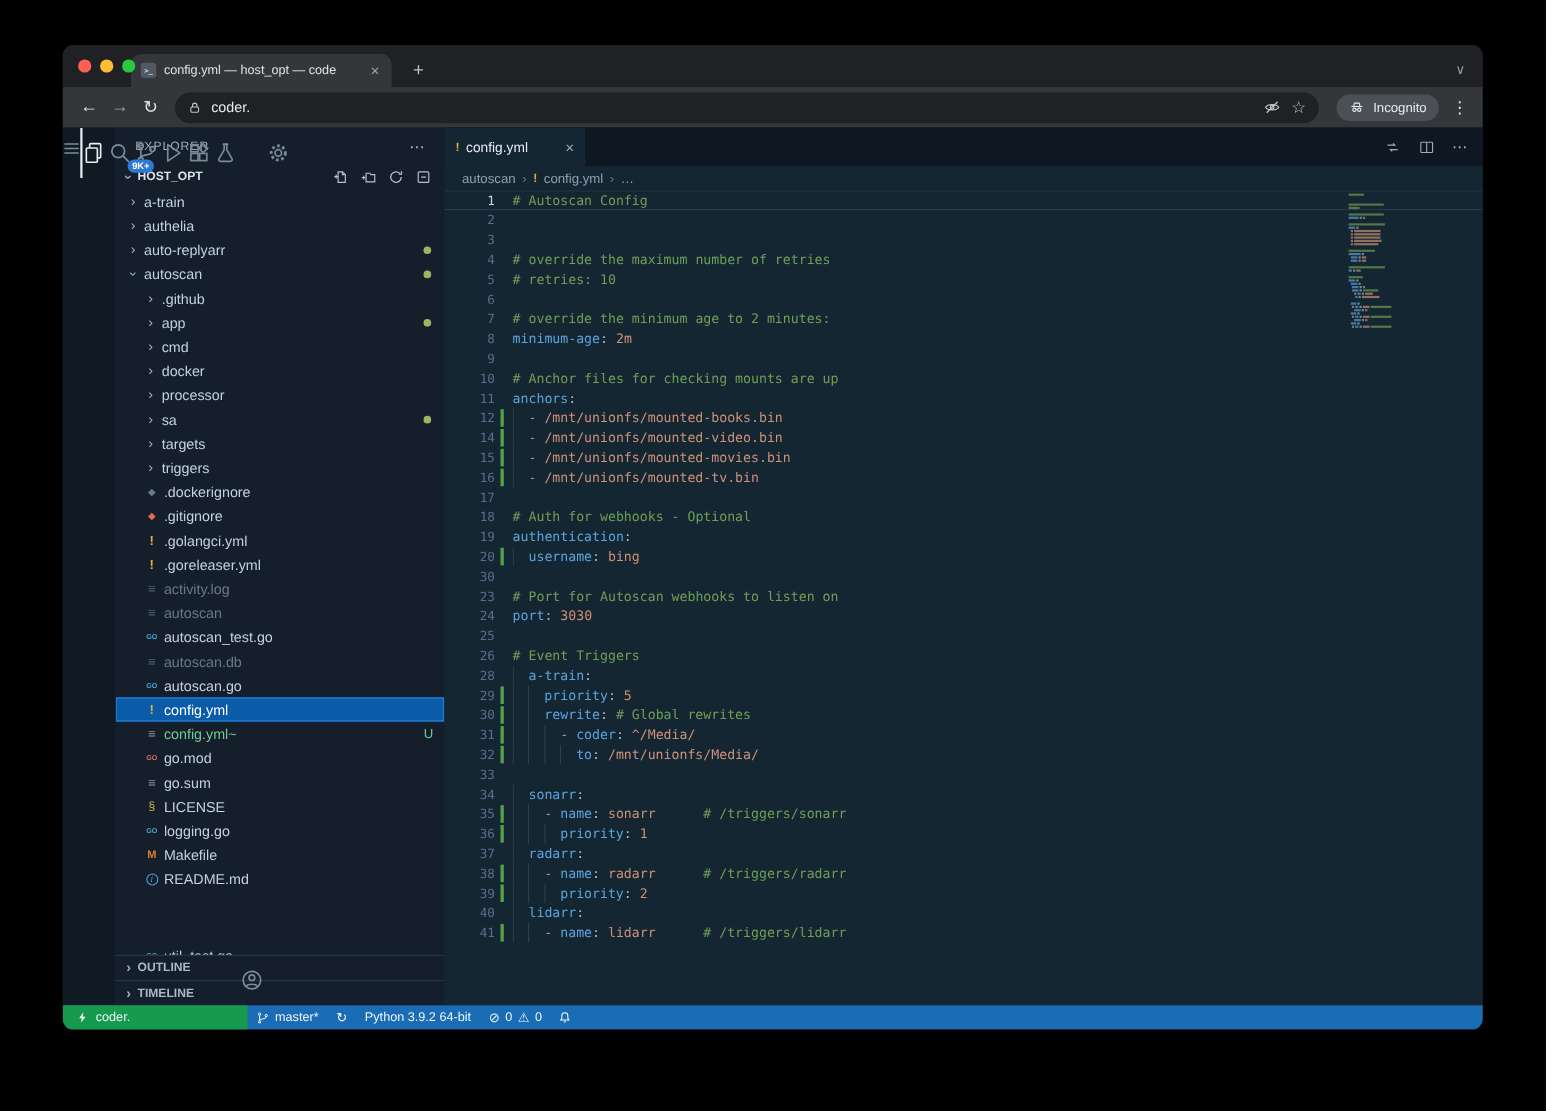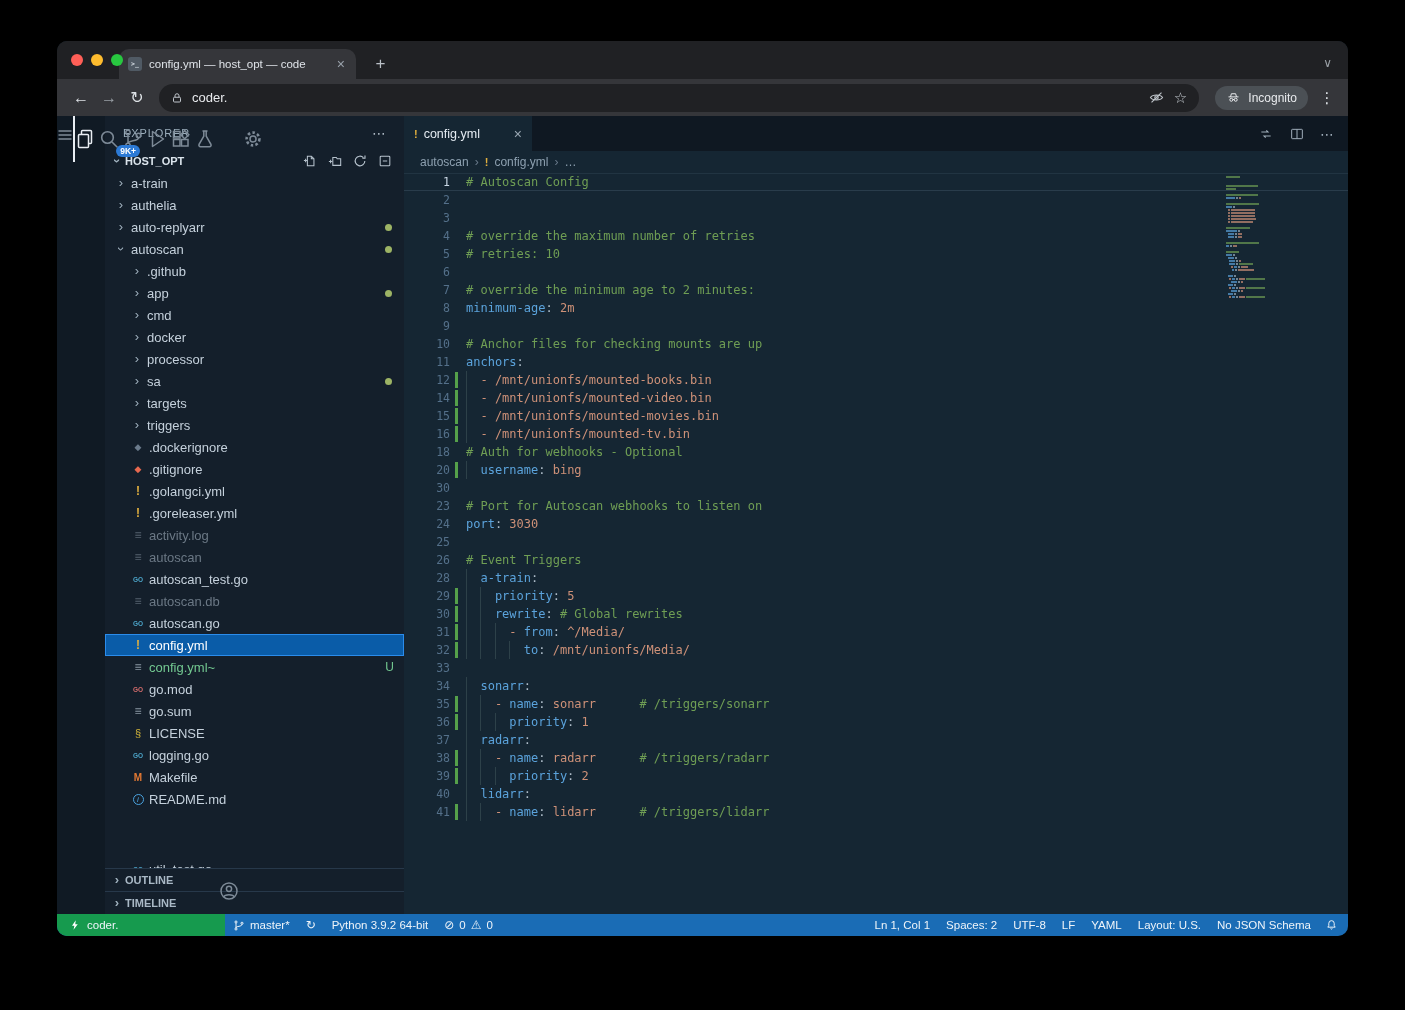--- a/index.html
+++ b/index.html
@@ -448,31 +448,33 @@
             <div class="code-line"><span class="ln">6</span><span class="gut"></span><span class="ctext"></span></div>
             <div class="code-line"><span class="ln">7</span><span class="gut"></span><span class="ctext"><span class="tok-c"># override the minimum age to 2 minutes:</span></span></div>
             <div class="code-line"><span class="ln">8</span><span class="gut"></span><span class="ctext"><span class="tok-k">minimum-age</span><span class="tok-p">:</span><span class="tok-s"> 2m</span></span></div>
             <div class="code-line"><span class="ln">9</span><span class="gut"></span><span class="ctext"></span></div>
             <div class="code-line"><span class="ln">10</span><span class="gut"></span><span class="ctext"><span class="tok-c"># Anchor files for checking mounts are up</span></span></div>
             <div class="code-line"><span class="ln">11</span><span class="gut"></span><span class="ctext"><span class="tok-k">anchors</span><span class="tok-p">:</span></span></div>
             <div class="code-line"><span class="ln">12</span><span class="gut added"></span><span class="ctext"><span class="ig"></span><span class="tok-d">- </span><span class="tok-s">/mnt/unionfs/mounted-books.bin</span></span></div>
             <div class="code-line"><span class="ln">14</span><span class="gut added"></span><span class="ctext"><span class="ig"></span><span class="tok-d">- </span><span class="tok-s">/mnt/unionfs/mounted-video.bin</span></span></div>
             <div class="code-line"><span class="ln">15</span><span class="gut added"></span><span class="ctext"><span class="ig"></span><span class="tok-d">- </span><span class="tok-s">/mnt/unionfs/mounted-movies.bin</span></span></div>
             <div class="code-line"><span class="ln">16</span><span class="gut added"></span><span class="ctext"><span class="ig"></span><span class="tok-d">- </span><span class="tok-s">/mnt/unionfs/mounted-tv.bin</span></span></div>
+            <div class="code-line"><span class="ln">17</span><span class="gut"></span><span class="ctext"></span></div>
             <div class="code-line"><span class="ln">18</span><span class="gut"></span><span class="ctext"><span class="tok-c"># Auth for webhooks - Optional</span></span></div>
+            <div class="code-line"><span class="ln">19</span><span class="gut"></span><span class="ctext"><span class="tok-k">authentication</span><span class="tok-p">:</span></span></div>
             <div class="code-line"><span class="ln">20</span><span class="gut added"></span><span class="ctext"><span class="ig"></span><span class="tok-k">username</span><span class="tok-p">:</span><span class="tok-s"> bing</span></span></div>
             <div class="code-line"><span class="ln">30</span><span class="gut"></span><span class="ctext"></span></div>
             <div class="code-line"><span class="ln">23</span><span class="gut"></span><span class="ctext"><span class="tok-c"># Port for Autoscan webhooks to listen on</span></span></div>
             <div class="code-line"><span class="ln">24</span><span class="gut"></span><span class="ctext"><span class="tok-k">port</span><span class="tok-p">:</span><span class="tok-s"> 3030</span></span></div>
             <div class="code-line"><span class="ln">25</span><span class="gut"></span><span class="ctext"></span></div>
             <div class="code-line"><span class="ln">26</span><span class="gut"></span><span class="ctext"><span class="tok-c"># Event Triggers</span></span></div>
             <div class="code-line"><span class="ln">28</span><span class="gut"></span><span class="ctext"><span class="ig"></span><span class="tok-k">a-train</span><span class="tok-p">:</span></span></div>
             <div class="code-line"><span class="ln">29</span><span class="gut added"></span><span class="ctext"><span class="ig"></span><span class="ig"></span><span class="tok-k">priority</span><span class="tok-p">:</span><span class="tok-s"> 5</span></span></div>
             <div class="code-line"><span class="ln">30</span><span class="gut added"></span><span class="ctext"><span class="ig"></span><span class="ig"></span><span class="tok-k">rewrite</span><span class="tok-p">:</span><span class="tok-c"> # Global rewrites</span></span></div>
-            <div class="code-line"><span class="ln">31</span><span class="gut added"></span><span class="ctext"><span class="ig"></span><span class="ig"></span><span class="ig"></span><span class="tok-d">- </span><span class="tok-k">from</span><span class="tok-p">:</span><span class="tok-s"> ^/Media/</span></span></div>
+            <div class="code-line"><span class="ln">31</span><span class="gut added"></span><span class="ctext"><span class="ig"></span><span class="ig"></span><span class="ig"></span><span class="tok-d">- </span><span class="tok-k">coder</span><span class="tok-p">:</span><span class="tok-s"> ^/Media/</span></span></div>
             <div class="code-line"><span class="ln">32</span><span class="gut added"></span><span class="ctext"><span class="ig"></span><span class="ig"></span><span class="ig"></span><span class="ig"></span><span class="tok-k">to</span><span class="tok-p">:</span><span class="tok-s"> /mnt/unionfs/Media/</span></span></div>
             <div class="code-line"><span class="ln">33</span><span class="gut"></span><span class="ctext"></span></div>
             <div class="code-line"><span class="ln">34</span><span class="gut"></span><span class="ctext"><span class="ig"></span><span class="tok-k">sonarr</span><span class="tok-p">:</span></span></div>
             <div class="code-line"><span class="ln">35</span><span class="gut added"></span><span class="ctext"><span class="ig"></span><span class="ig"></span><span class="tok-d">- </span><span class="tok-k">name</span><span class="tok-p">:</span><span class="tok-s"> sonarr</span><span class="tok-c">      # /triggers/sonarr</span></span></div>
             <div class="code-line"><span class="ln">36</span><span class="gut added"></span><span class="ctext"><span class="ig"></span><span class="ig"></span><span class="ig"></span><span class="tok-k">priority</span><span class="tok-p">:</span><span class="tok-s"> 1</span></span></div>
             <div class="code-line"><span class="ln">37</span><span class="gut"></span><span class="ctext"><span class="ig"></span><span class="tok-k">radarr</span><span class="tok-p">:</span></span></div>
             <div class="code-line"><span class="ln">38</span><span class="gut added"></span><span class="ctext"><span class="ig"></span><span class="ig"></span><span class="tok-d">- </span><span class="tok-k">name</span><span class="tok-p">:</span><span class="tok-s"> radarr</span><span class="tok-c">      # /triggers/radarr</span></span></div>
             <div class="code-line"><span class="ln">39</span><span class="gut added"></span><span class="ctext"><span class="ig"></span><span class="ig"></span><span class="ig"></span><span class="tok-k">priority</span><span class="tok-p">:</span><span class="tok-s"> 2</span></span></div>
             <div class="code-line"><span class="ln">40</span><span class="gut"></span><span class="ctext"><span class="ig"></span><span class="tok-k">lidarr</span><span class="tok-p">:</span></span></div>
             <div class="code-line"><span class="ln">41</span><span class="gut added"></span><span class="ctext"><span class="ig"></span><span class="ig"></span><span class="tok-d">- </span><span class="tok-k">name</span><span class="tok-p">:</span><span class="tok-s"> lidarr</span><span class="tok-c">      # /triggers/lidarr</span></span></div>
@@ -545,29 +547,20 @@
     </div>
     <div class="sb-item">
       <span>Python 3.9.2 64-bit</span>
     </div>
     <div class="sb-item">
       <span class="sb-glyph">⊘</span>
       <span>0</span>
       <span class="sb-glyph">⚠</span>
       <span>0</span>
     </div>
-    <div class="sb-right" id="sb-right">
-        <span class="sb-item">Ln 1, Col 1</span>
-        <span class="sb-item">Spaces: 2</span>
-        <span class="sb-item">UTF-8</span>
-        <span class="sb-item">LF</span>
-        <span class="sb-item">YAML</span>
-        <span class="sb-item">Layout: U.S.</span>
-        <span class="sb-item">No JSON Schema</span>
-      </div>
     <div class="sb-bell">
       <svg width="13" height="14" viewBox="0 0 24 24" fill="none" stroke="#fff" stroke-width="1.7">
         <path d="M12 4a5 5 0 0 0-5 5v4.2L5.2 16h13.6L17 13.2V9a5 5 0 0 0-5-5z"></path>
           <path d="M10.4 18.5a1.7 1.7 0 0 0 3.2 0"></path>
       </svg>
     </div>
   </div>
 
 </div>
 

